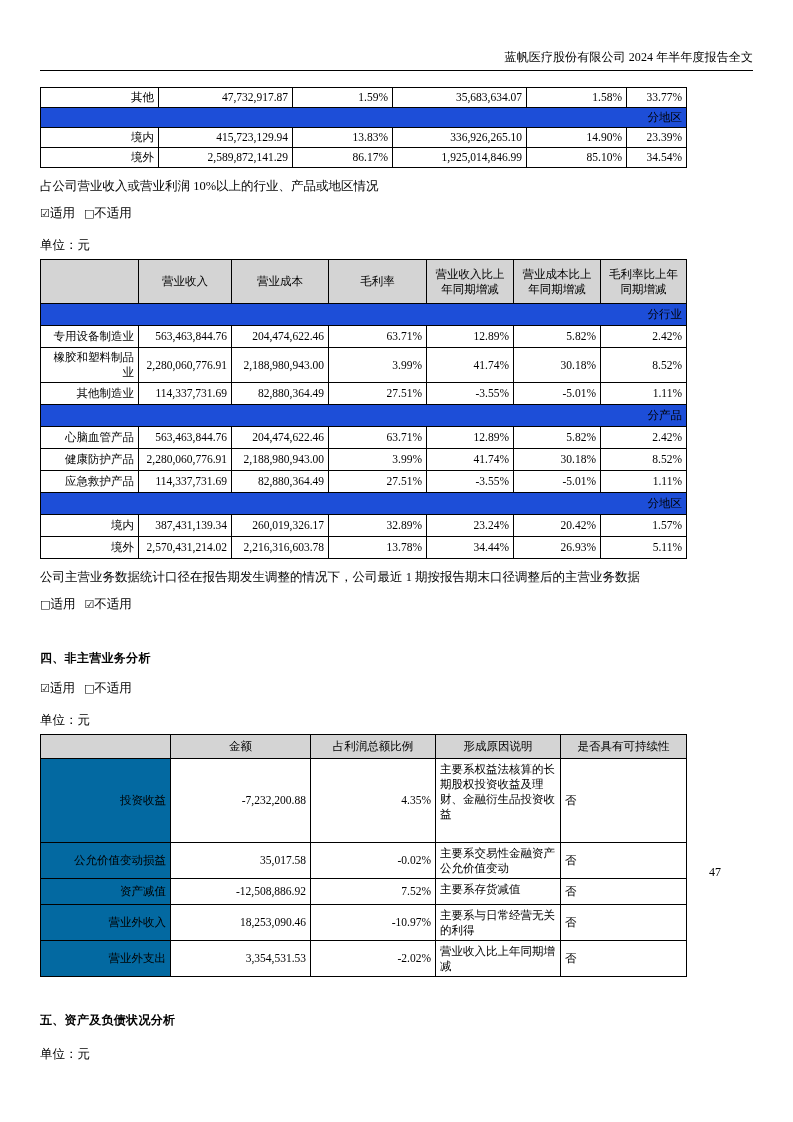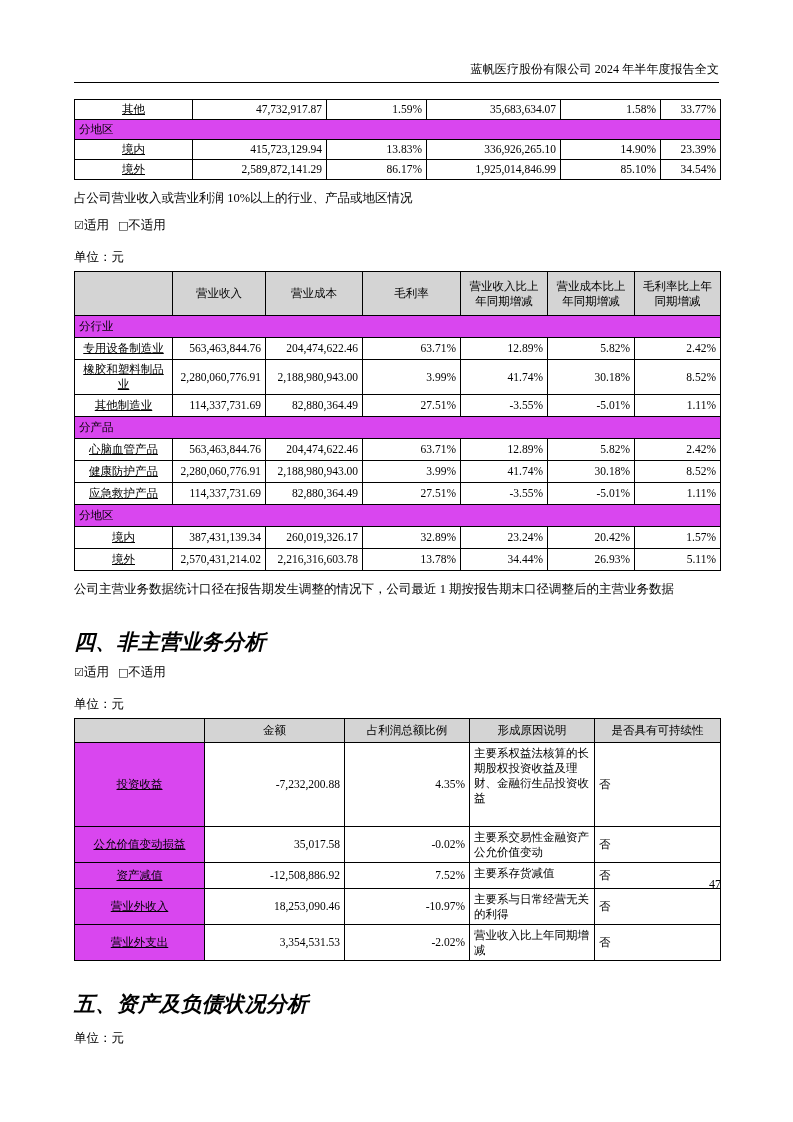--- a/index.html
+++ b/index.html
@@ -8,24 +8,24 @@
     width: 793px;
     height: 1122px;
     background: #ffffff;
     font-family: "Liberation Serif", "DejaVu Serif", serif;
     color: #000000;
     position: relative;
     overflow: hidden;
   }
   .page {
     position: absolute;
-    left: 0; top: 12px;
+    left: 0; top: 0;
     width: 793px;
     height: 942px;
-    padding: 0 74px;
+    padding: 0 40px;
   }
 
   
   .doc-header {
     padding-top: 48px;
     text-align: right;
     font-size: 12px;
     line-height: 18px;
     letter-spacing: 0.1px;
     white-space: nowrap;
@@ -56,26 +56,25 @@
     letter-spacing: 0;
   }
   .unit-line {
     font-size: 12.5px;
     text-align: left;
     margin-top: 13px;
     margin-bottom: 5px;
   }
 
   h2.sec {
-    font-size: 21px;
+    font-size: 12px;
     font-weight: bold;
     margin: 30px 0 0 0;
     line-height: 26px;
     letter-spacing: 0.3px;
-    font-style: italic;
   }
   h3.subsec {
     font-size: 13.5px;
     font-weight: bold;
     margin: 25px 0 0 0;
     line-height: 22px;
     letter-spacing: 0.2px;
   }
 
   
@@ -88,24 +87,24 @@
   table.rpt td, table.rpt th {
     border: 1px solid #000000;
     padding: 2px 4px;
     line-height: 15px;
     vertical-align: middle;
     font-weight: normal;
     word-wrap: break-word;
     overflow-wrap: break-word;
   }
   .hdr td { background: #d4d4d4; text-align: center; }
-  .grp td { background: #d946ef; text-align: left; }
-  .lbl  { text-align: center; text-decoration: underline; }
+  .grp td { background: #1d4ed8; text-align: right; }
+  .lbl  { text-align: right; }
   .num  { text-align: right; }
-  .shade { background: #d946ef; }
+  .shade { background: #0369a1; }
 
   
   table.t-top { margin-top: 16px; }
   table.t-top col.c0 { width: 118px; }
   table.t-top col.c1 { width: 134px; }
   table.t-top col.c2 { width: 100px; }
   table.t-top col.c3 { width: 134px; }
   table.t-top col.c4 { width: 100px; }
   table.t-top col.c5 { width: 60px;  }
 
@@ -297,20 +296,23 @@
         <td class="num">2,216,316,603.78</td>
         <td class="num">13.78%</td>
         <td class="num">34.44%</td>
         <td class="num">26.93%</td>
         <td class="num">5.11%</td>
       </tr>
     </tbody>
   </table>
 
   <p class="para">公司主营业务数据统计口径在报告期发生调整的情况下，公司最近 1 期按报告期末口径调整后的主营业务数据</p>
+  <p class="applicable-line">
+    <span class="cb">□</span><span>适用</span><span class="gap"></span><span class="cb">☑</span><span>不适用</span>
+  </p>
 
   <h2 class="sec">四、非主营业务分析</h2>
   <p class="applicable-line">
     <span class="cb">☑</span><span>适用</span><span class="gap"></span><span class="cb">□</span><span>不适用</span>
   </p>
   <div class="unit-line">单位：元</div>
 
   <table class="rpt t-non">
     <colgroup>
         <col class="c0">

